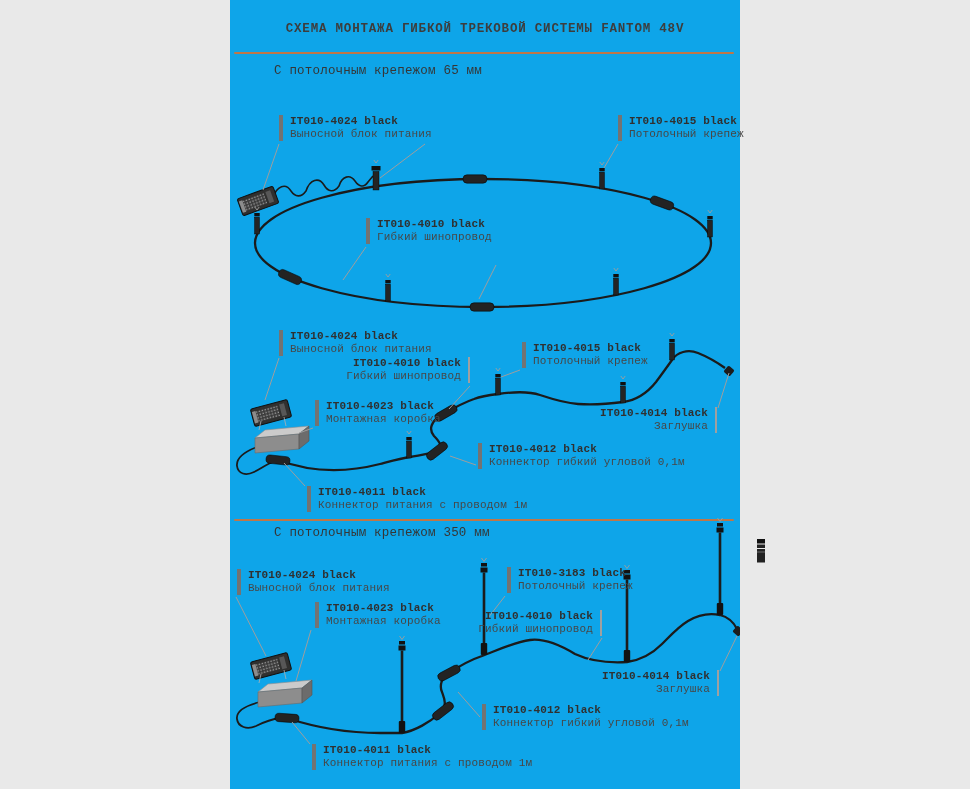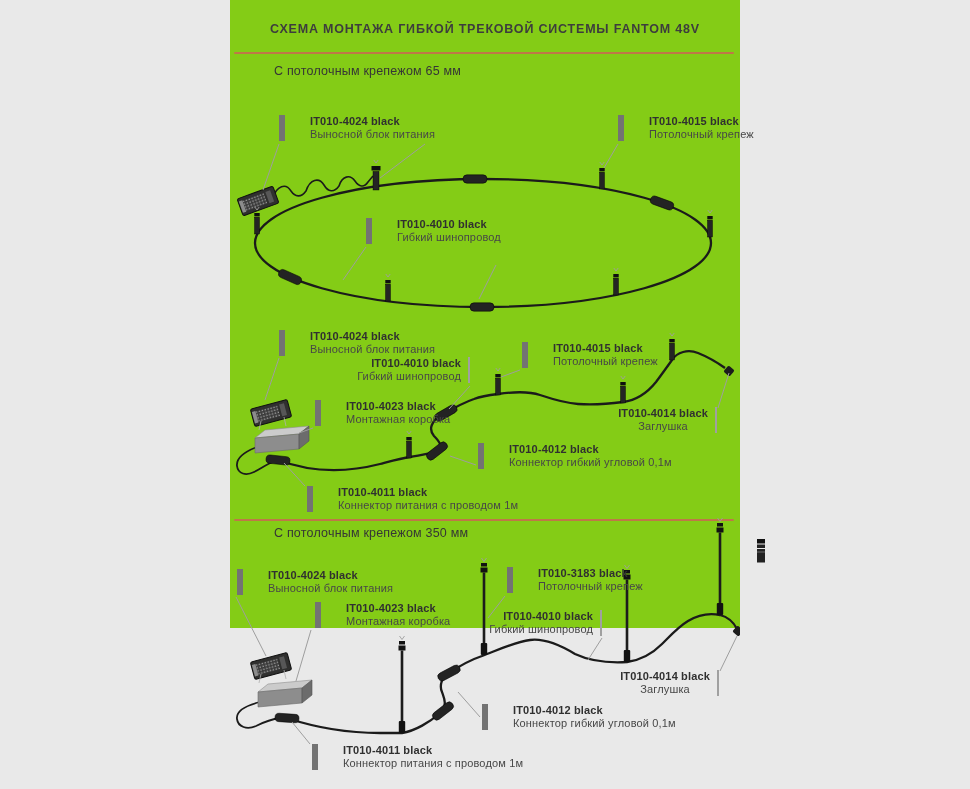--- a/index.html
+++ b/index.html
@@ -5,22 +5,23 @@
   html,body{margin:0;padding:0;}
   body{
     width:970px;height:789px;
     background:#e9e9e9;
     font-family:"Liberation Sans", sans-serif;
     position:relative;
     overflow:hidden;
   }
   .paper{
     position:absolute;left:230px;top:0;
-    width:510px;height:628px;
-    background:#84cc16;
+    width:510px;height:789px;
+    background:#0ea5e9;
+    font-family:Liberation Mono, monospace;
   }
   .title{
     position:absolute;left:0;top:22px;width:510px;
     text-align:center;
     font-size:12.5px;font-weight:600;letter-spacing:0.8px;
     color:#3d3d3d;
   }
   .divider{
     position:absolute;left:4px;width:500px;height:1.5px;
     background:#bf7748;border-radius:1px;
@@ -28,24 +29,24 @@
   .section-header{
     position:absolute;left:6px;
     font-size:12.5px;font-weight:500;color:#363636;letter-spacing:0.2px;margin-left:38px;
   }
   .diagram-svg{position:absolute;left:0;top:0;}
   .plabel{
     position:absolute;
     line-height:13px;font-size:11px;letter-spacing:0.15px;
     white-space:nowrap;
   }
-  .plabel.left{border-left:6px solid #737373;padding-left:25px;}
+  .plabel.left{border-left:4px solid #737373;padding-left:7px;}
   .plabel.right{border-right:2px solid #a0a0a0;padding-right:7px;text-align:right;}
   .plabel .code{font-weight:700;color:#303030;}
-  .plabel .pname{font-weight:400;color:#474747;text-align:center;}
+  .plabel .pname{font-weight:400;color:#474747;}
   .detached-rod{position:absolute;left:754px;top:538px;}
 </style>
 </head>
 <body>
 
 <div class="paper">
 
   <div class="title">СХЕМА МОНТАЖА ГИБКОЙ ТРЕКОВОЙ СИСТЕМЫ FANTOM 48V</div>
 
   <div class="divider" style="top:52px"></div>

